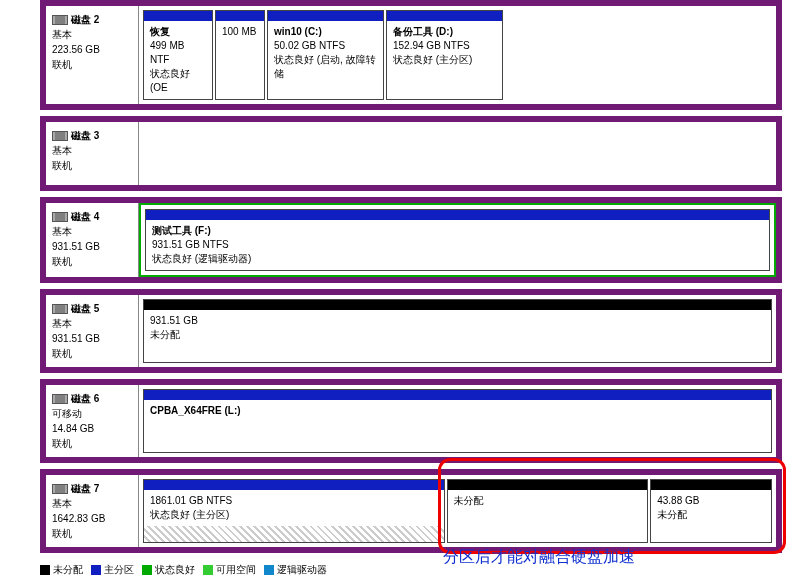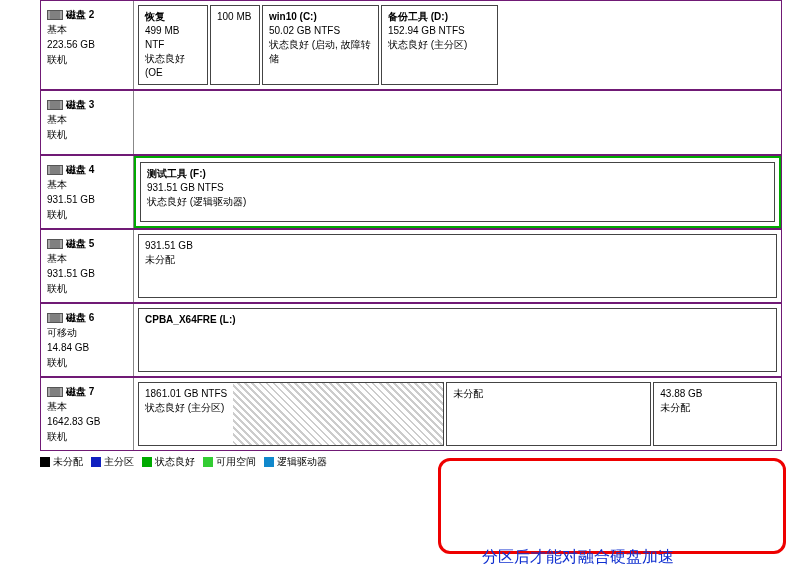--- a/index.html
+++ b/index.html
@@ -1,22 +1,22 @@
 <!DOCTYPE html>
 <html><head>
 <meta charset="utf-8">
 <style>
 body{margin:0;font-family:"Microsoft YaHei",Arial,sans-serif;font-size:10px;background:#fff;color:#000;width:800px}
 .container{padding-left:40px;padding-right:18px}
-.disk-row{display:flex;border:1px solid #701a75;margin-bottom:0;background:#fff}
+.disk-row{display:flex;border:6px solid #701a75;margin-bottom:6px;background:#fff}
 .disk-info{width:80px;padding:6px 6px;border-right:1px solid #888;line-height:1.5}
 .disk-icon{display:inline-block;width:14px;height:8px;background:#808080;border:1px solid #555;box-shadow:inset 2px 0 0 #aaa,inset -2px 0 0 #aaa;margin-right:3px;vertical-align:middle}
 .disk-name{font-weight:bold}
 .disk-partitions{flex:1;display:flex;padding:4px;gap:2px}
-.partition{border:1px solid #444;display:flex;flex-direction:row;overflow:hidden}
+.partition{border:1px solid #444;display:flex;flex-direction:column;overflow:hidden}
 .partition-header{height:10px;background:#1020c0}
 .partition-header.black{background:#000}
 .partition-body{padding:4px 6px;line-height:1.4}
 .partition-title{font-weight:bold}
 .green-border{border:2px solid #0a0}
 .annotation-box{position:absolute;border:3px solid #e00;border-radius:12px;pointer-events:none}
 .annotation-text{color:#1030d0;font-size:16px;position:absolute}
 .legend{display:flex;gap:8px;padding:4px 40px;font-size:10px;align-items:center}
 .legend-item{display:flex;align-items:center;gap:3px}
 .legend-swatch{width:10px;height:10px;display:inline-block}
@@ -187,15 +187,15 @@
         <span class="legend-swatch" style="background:#3c3"></span>
         <span>可用空间</span>
       </div>
   <div class="legend-item">
         <span class="legend-swatch" style="background:#18c"></span>
         <span>逻辑驱动器</span>
       </div>
 </div>
 
 <div class="annotation-box" style="left:438px;top:458px;width:342px;height:90px"></div>
-<div class="annotation-text" style="left:482px;top:547px">分区后才能对融合硬盘加速</div>
+<div class="annotation-text" style="left:443px;top:547px">分区后才能对融合硬盘加速</div>
 
 </div>
 
 </body></html>

